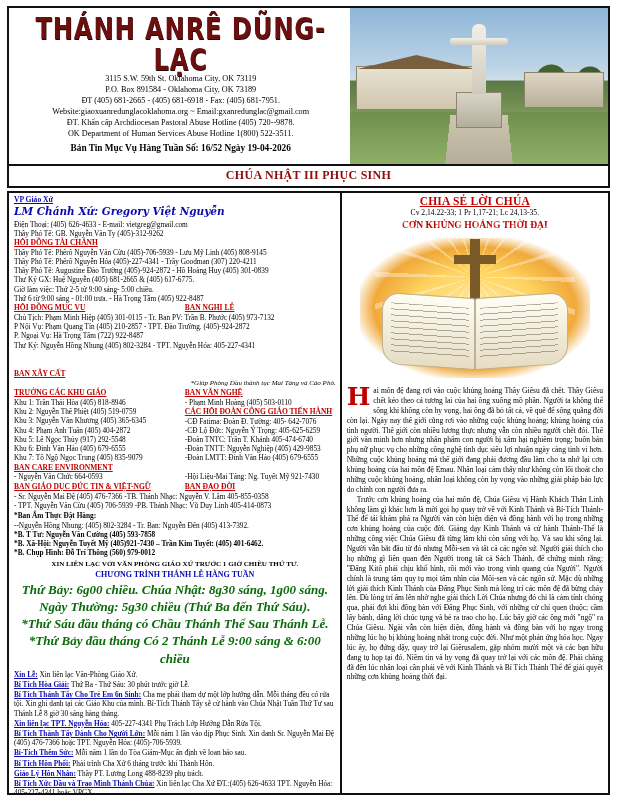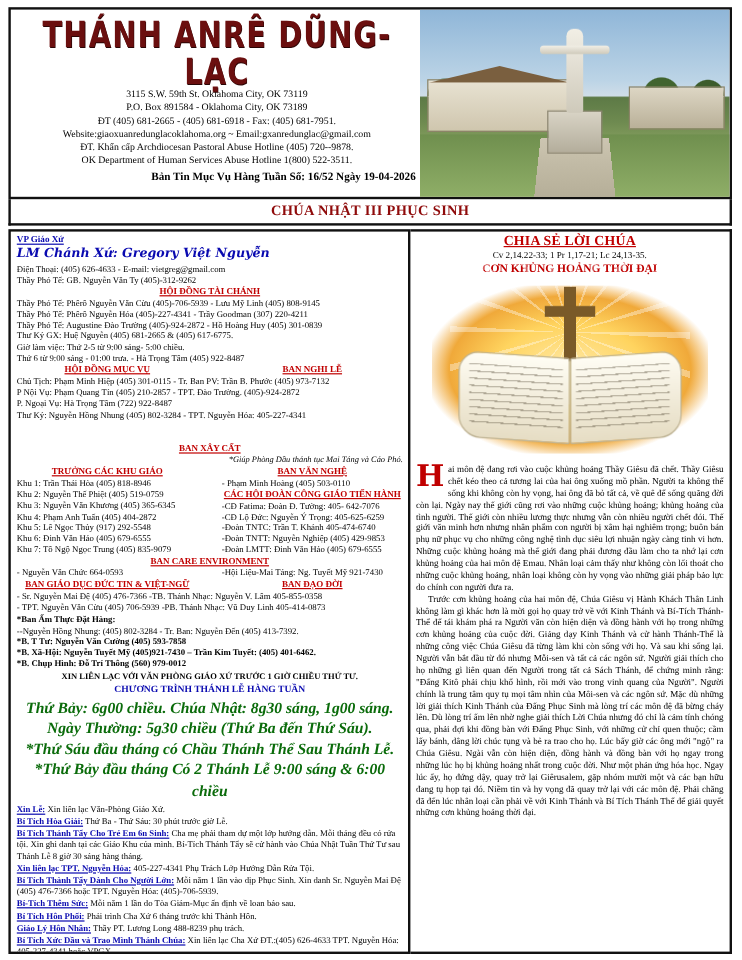--- a/index.html
+++ b/index.html
@@ -43,21 +43,21 @@
   }
   .addr {
     font-size: 8.2px;
     line-height: 1.32;
     text-align: center;
     margin-top: 9px;
     font-family: "Liberation Serif", serif;
   }
   .addr div { white-space: nowrap; }
   .bulletin-line {
-    text-align:right;
+    text-align:center;
     font-weight:bold;
     font-size: 9.3px;
     margin-top: 4px;
   }
   .header-right {
     width: 43%;
     border-left: 0px;
     position: relative;
     overflow: hidden;
   }
@@ -151,21 +151,21 @@
   .pastor {
     font-family:"DejaVu Serif", serif;
     font-weight:bold; font-style:italic;
     font-size:10.5px; color:#0a0ab0;
     margin: 0 0 1px 0;
   }
   .b { font-weight:bold; }
   .ctr { text-align:center; }
   .row2 { display:flex; gap:20px; }
   .row2 > div { flex:1 1 0; min-width:0; }
-  .hd-red { color:#c00000; font-weight:bold; text-align:center; font-size:7.5px; text-decoration: underline; font-family: Liberation Serif, serif; }
+  .hd-red { color:#c00000; font-weight:bold; text-align:left; font-size:7.5px; text-decoration: underline; font-family: Liberation Serif, serif; }
   .tight { line-height: 1.26; }
   .sp2 { height:3px; }
   .prog-title { text-align:center; font-weight:bold; color:#0a0ab0; font-size:8px; }
   .prog-sub { text-align:center; font-weight:bold; font-style:italic; color:#0a6b0a; font-size:13px; }
   .bottom-list p { margin:0 0 1px 0; }
   .bottom-list .ttl { color:#0a0ab0; font-weight:bold; text-decoration: underline; }
   
   .r-title {
     text-align:center; font-weight:bold; color:#c00000; font-size:11.5px;
     text-decoration: underline; letter-spacing:.2px;

